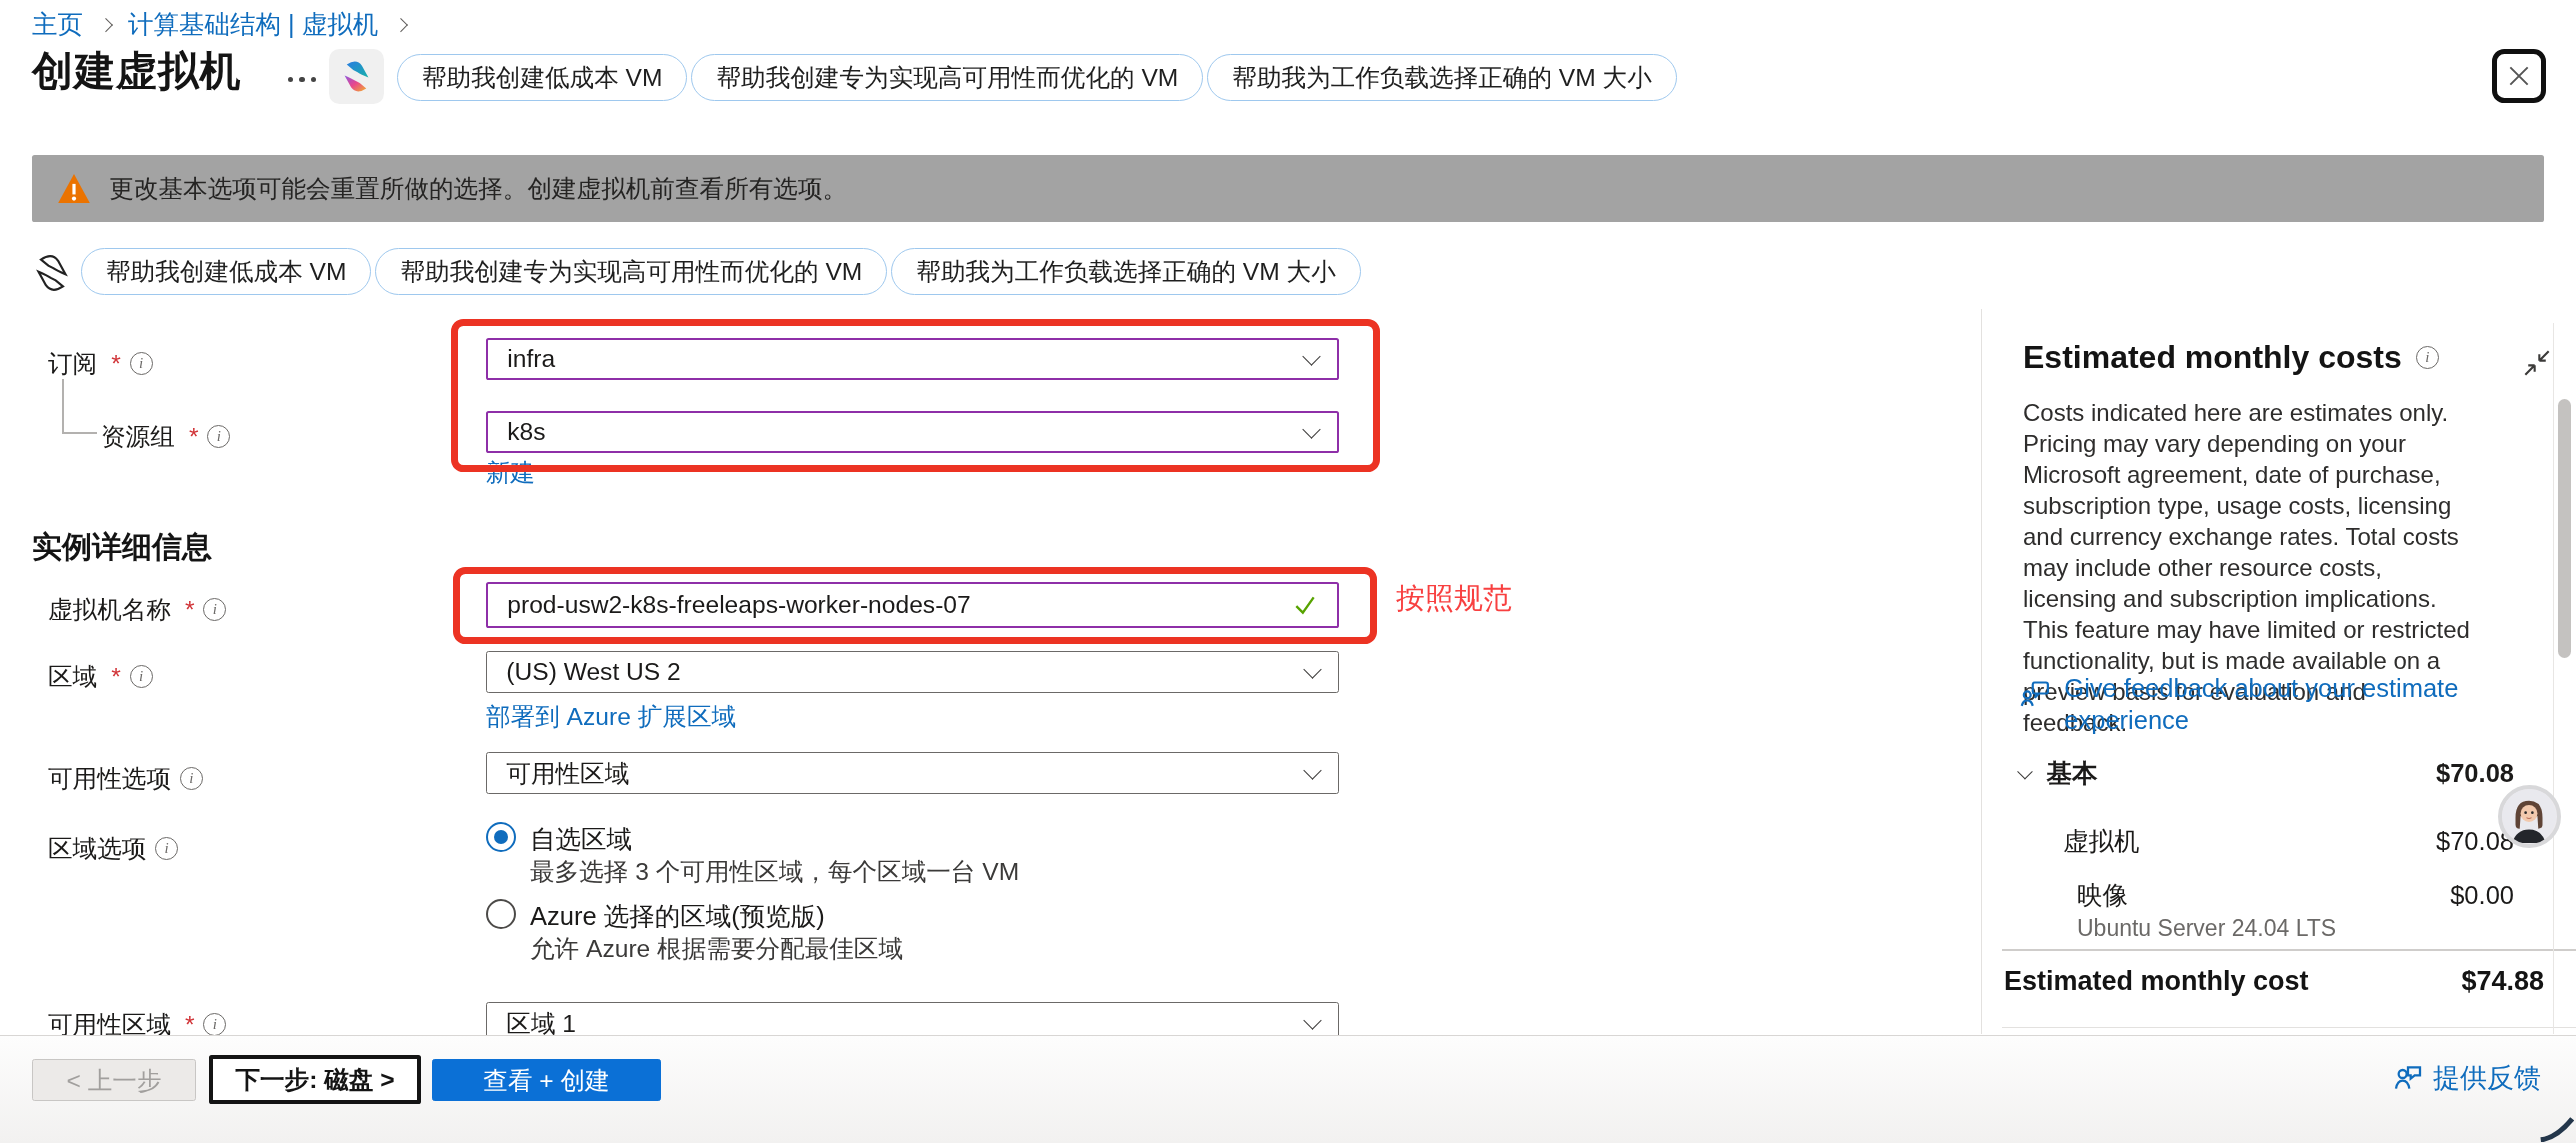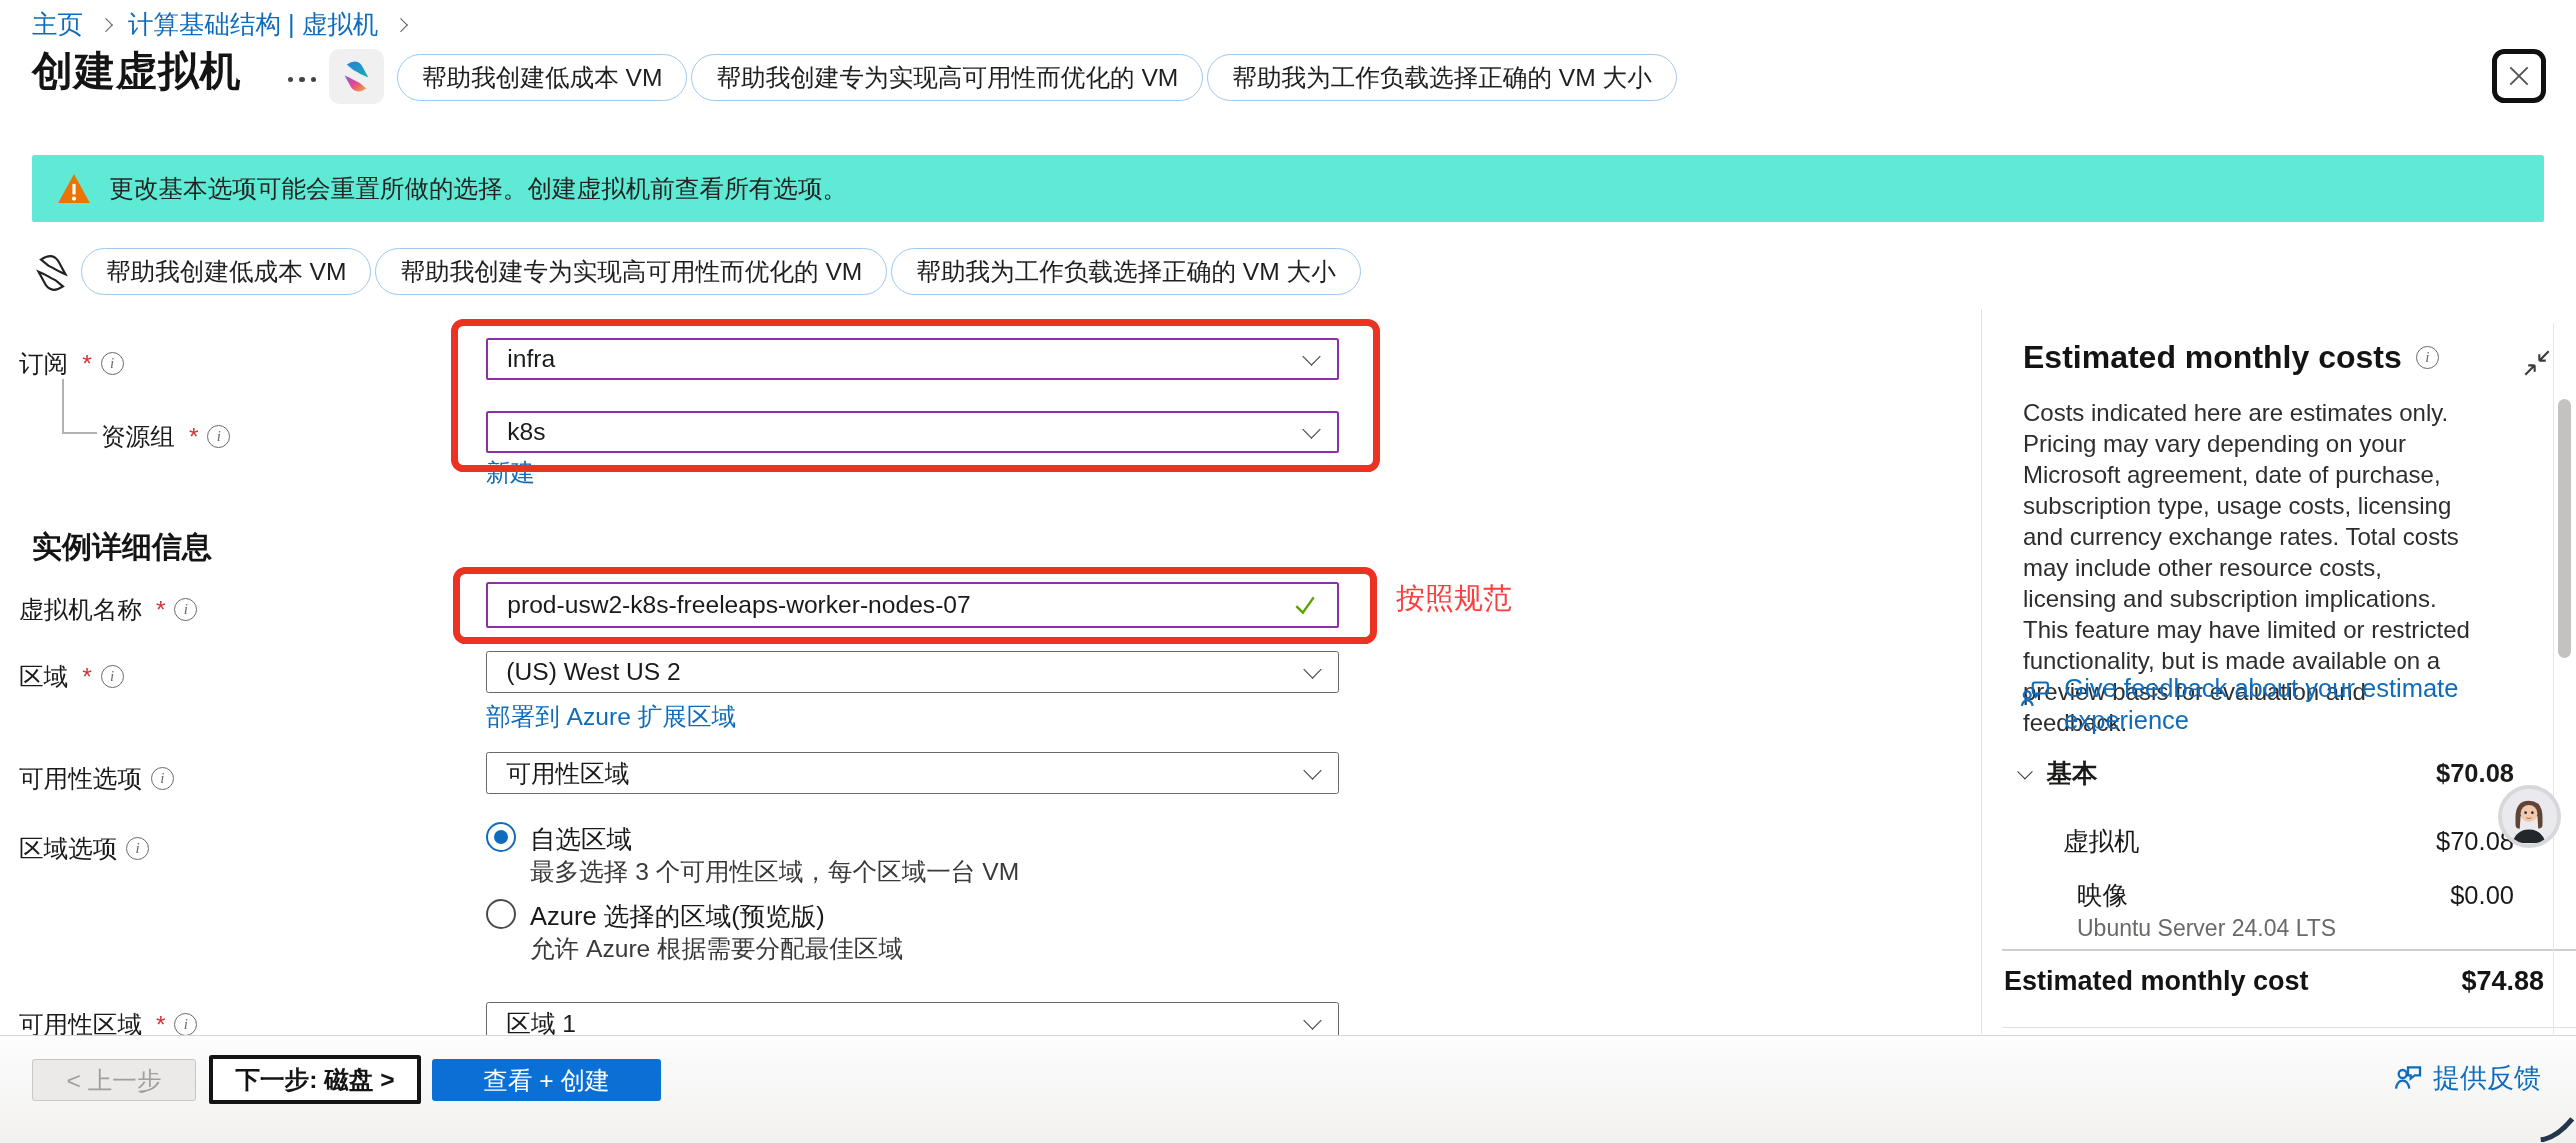--- a/index.html
+++ b/index.html
@@ -24,25 +24,25 @@
   #more-dots i { width:5.3px; height:5.3px; border-radius:50%; background:#444; }
   .copilot-tile { position:absolute; left:329px; top:49px; width:55px; height:55px; border-radius:10.5px; background:#f0f0f0; display:flex; align-items:center; justify-content:center; }
   .chip-row { position:absolute; display:flex; gap:4px; }
   #chips-top { left:397px; top:54px; }
   #chips-mid { left:81px; top:248px; }
   .chip { height:47px; display:flex; align-items:center; padding:0 24px; border:1.8px solid #9ec8ee; border-radius:24px; background:#fff; font-size:24.6px; color:#1f1f1f; white-space:nowrap; cursor:pointer; }
   #copilot-outline { position:absolute; left:30px; top:251px; }
   #close-btn { position:absolute; left:2492px; top:49px; width:54px; height:54px; background:#fff; border:5.3px solid #101010; border-radius:12.3px; display:flex; align-items:center; justify-content:center; cursor:pointer; }
 
   
-  #banner { position:absolute; left:32px; top:155px; width:2512px; height:67px; background:#5eead4; border-radius:2.6px; display:flex; align-items:center; padding:0 26px; gap:19.3px; }
+  #banner { position:absolute; left:32px; top:155px; width:2512px; height:67px; background:#a3a3a3; border-radius:2.6px; display:flex; align-items:center; padding:0 26px; gap:19.3px; }
   #banner .txt { font-size:24.6px; color:#252423; }
 
   
-  .flabel { position:absolute; left:19px; display:flex; align-items:center; gap:8.8px; font-size:24.6px; color:#1b1a19; }
+  .flabel { position:absolute; left:48px; display:flex; align-items:center; gap:8.8px; font-size:24.6px; color:#1b1a19; }
   .field { position:absolute; left:486px; width:853px; height:42px; border:1.8px solid #6b6967; border-radius:2.6px; background:#fff; display:flex; align-items:center; justify-content:space-between; padding:0 19.3px; font-size:24.6px; color:#1b1a19; cursor:pointer; }
   .field .chev { color:#3b3a39; border-width:1.8px; width:13px; height:13px; margin-top:-5.3px; }
   .field.purple { border:2.6px solid #8e2fa8; }
   .link { position:absolute; left:486px; font-size:24.6px; color:#0f6cbd; text-decoration:none; cursor:pointer; }
   #tree-v { position:absolute; left:62px; top:379px; width:1.8px; height:54px; background:#b3b1af; }
   #tree-h { position:absolute; left:62px; top:432px; width:35px; height:1.8px; background:#b3b1af; }
   #section-title { position:absolute; left:32px; top:527px; font-size:30px; font-weight:bold; color:#141414; }
   #vmname-check { color:#57a300; }
   #vm-annotation { position:absolute; left:1396px; top:579px; font-size:29px; color:#f84040; }
   .redbox { position:absolute; border:7px solid #ec3323; border-radius:12.3px; pointer-events:none; z-index:5; }

